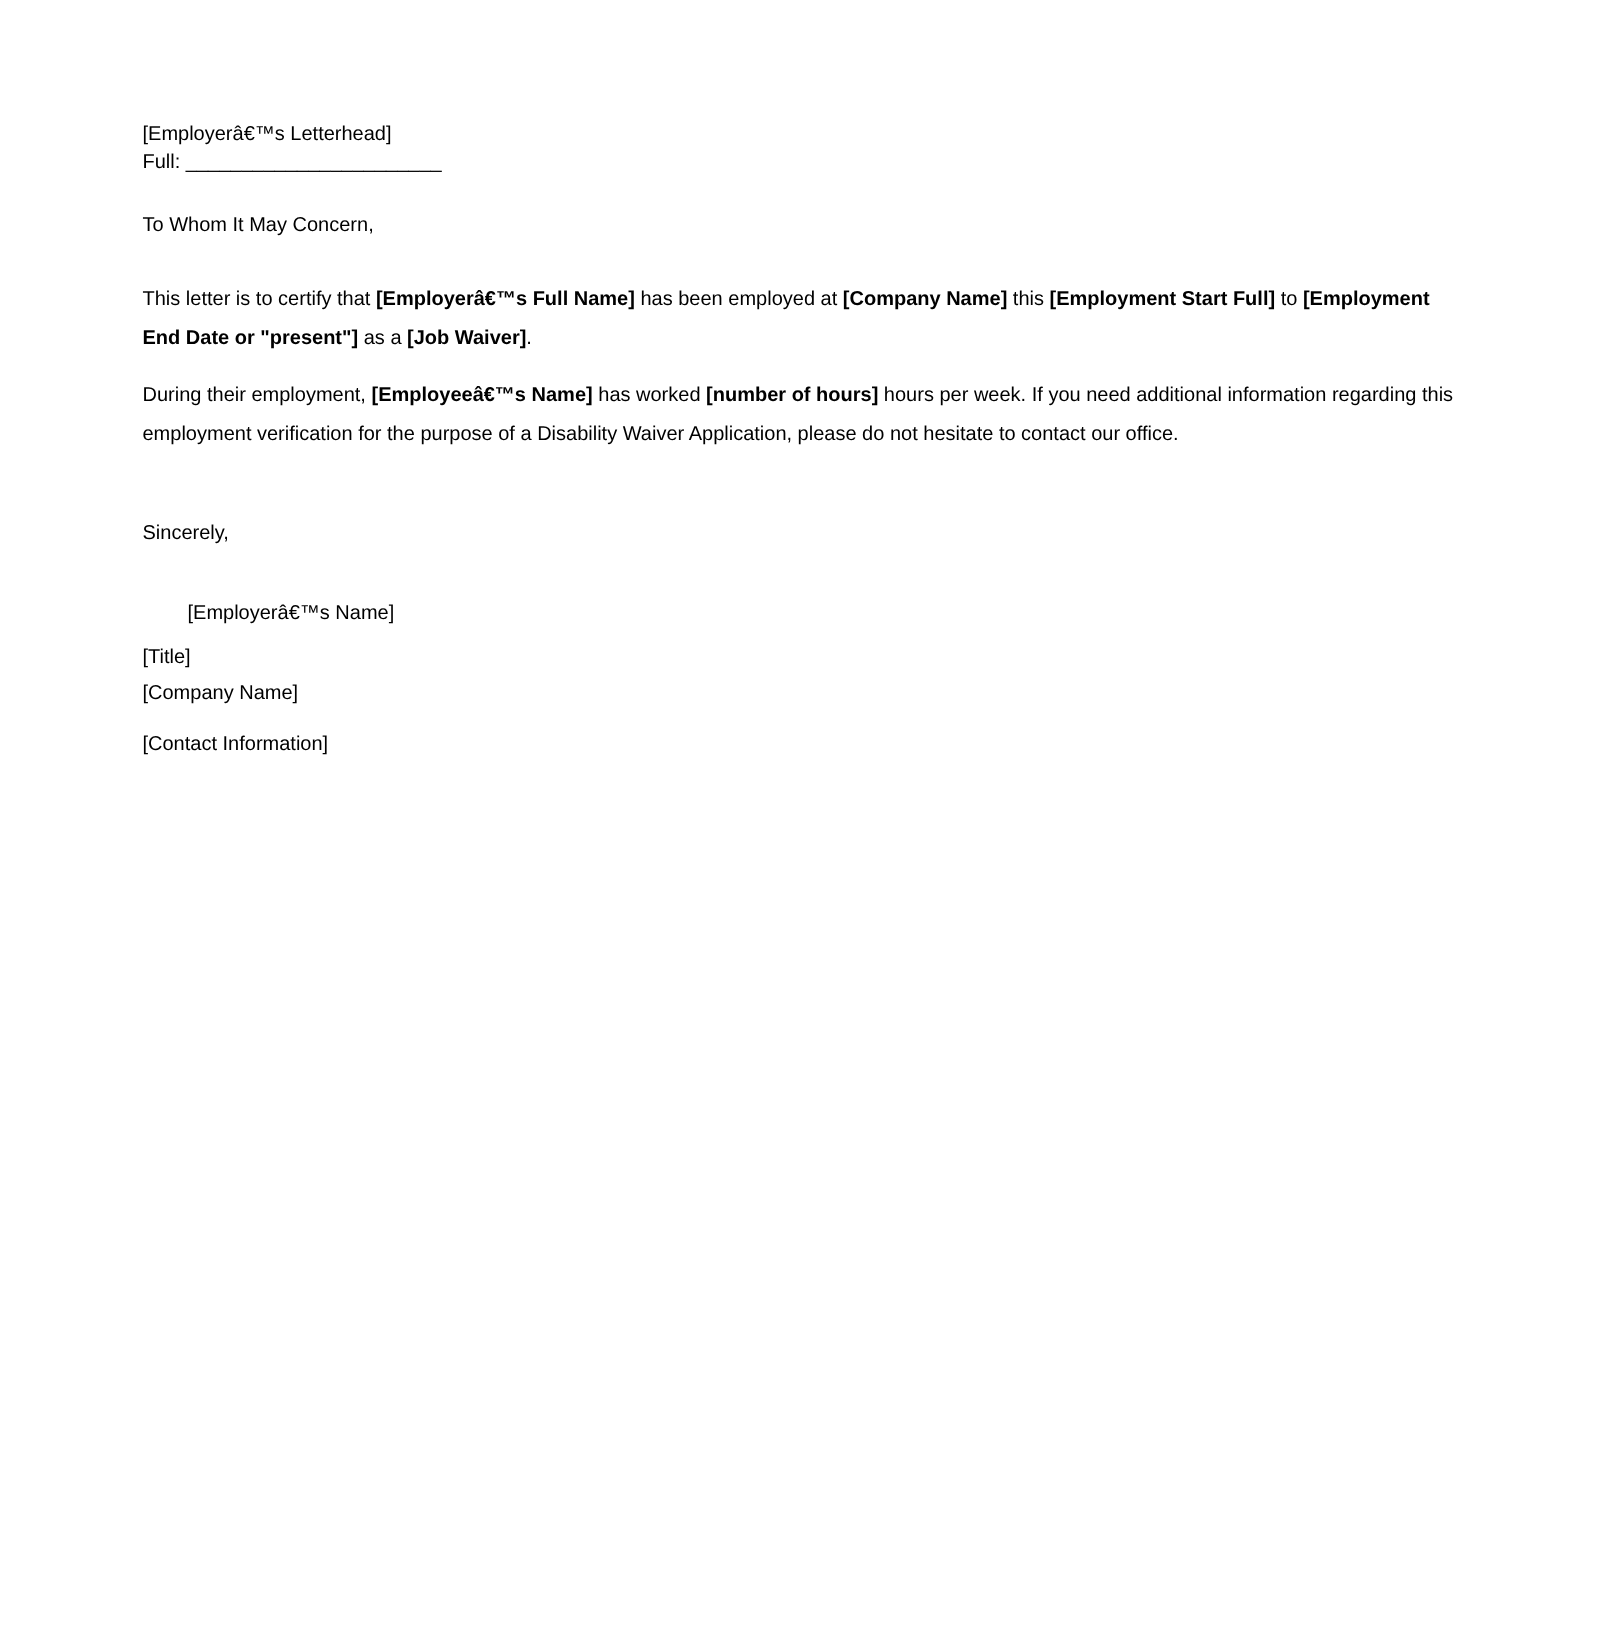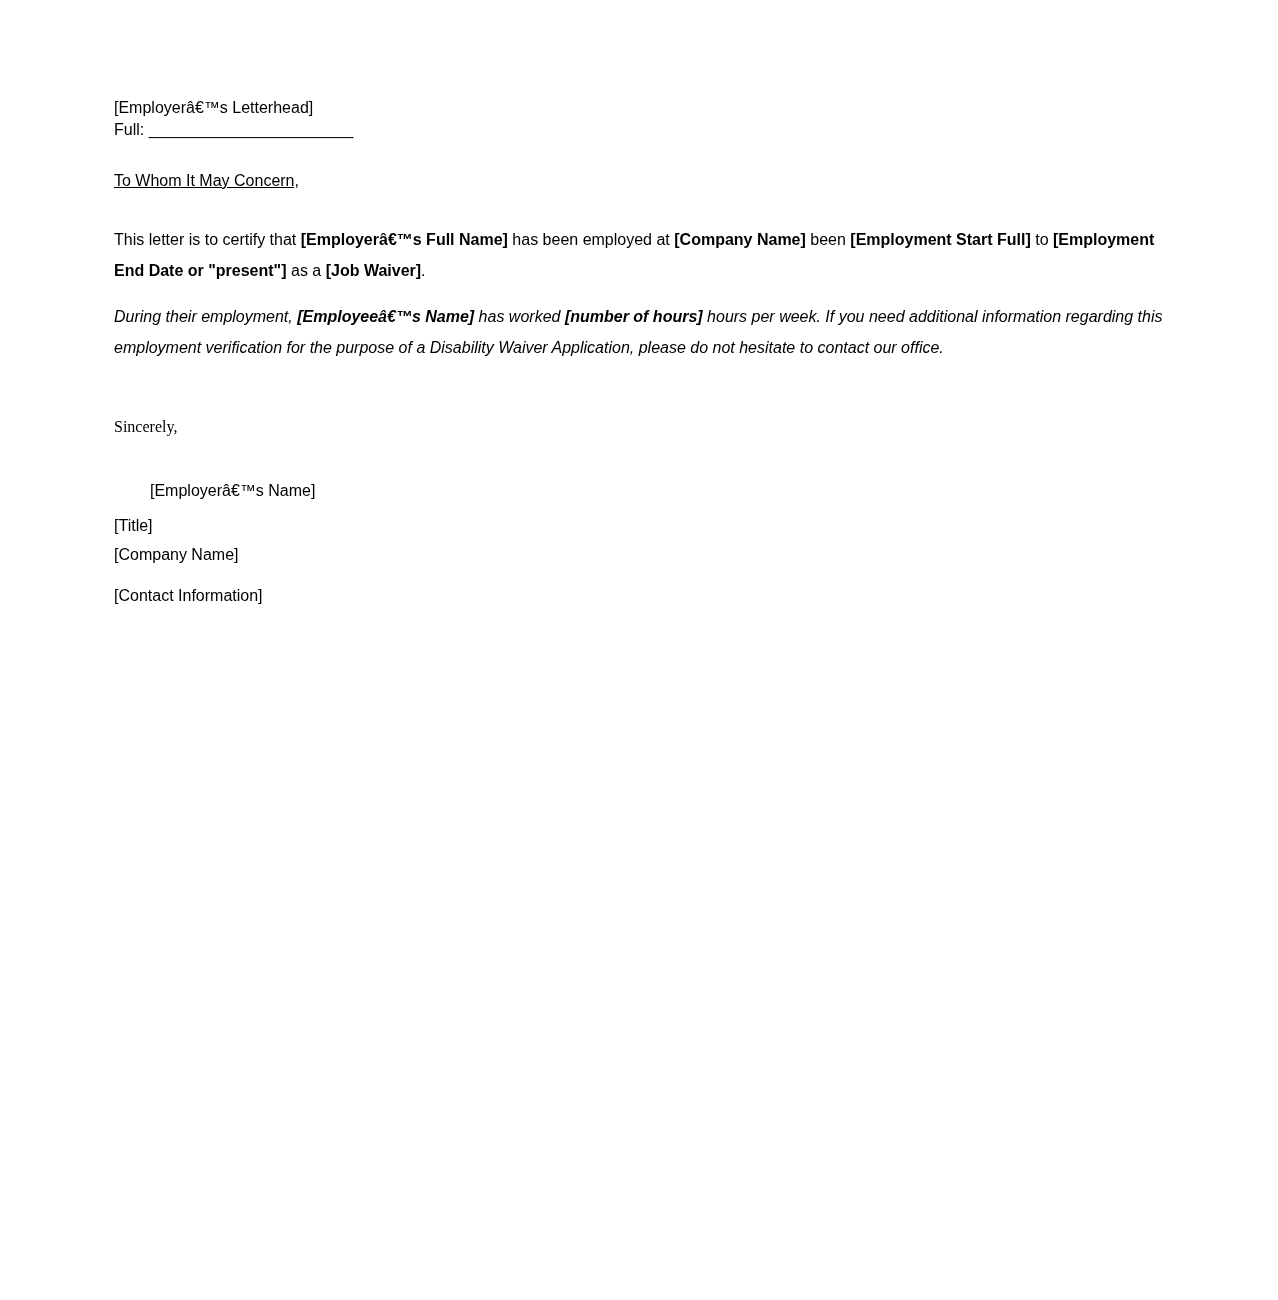--- a/index.html
+++ b/index.html
@@ -12,25 +12,25 @@
 </head>
 <body>
 
 <div class="page">
   <div class="line" style="top:98px;">[Employerâ€™s Letterhead]</div>
   <div class="line" style="top:120px;">
     <span>Full:</span>
     <span>_______________________</span>
   </div>
 
-  <div class="line" style="top:171px;text-decoration:underline;">To Whom It May Concern,</div>
+  <div class="line" style="top:171px;">To Whom It May Concern,</div>
 
-  <div class="para" style="top:224px;"><span>This letter is to certify that </span><b>[Employerâ€™s Full Name]</b><span> has been employed at </span><b>[Company Name]</b><span> been </span><b>[Employment Start Full]</b><span> to </span><b>[Employment End Date or "present"]</b><span> as a </span><b>[Job Waiver]</b><span>.</span></div>
+  <div class="para" style="top:224px;"><span>This letter is to certify that </span><b>[Employerâ€™s Full Name]</b><span> has been employed at </span><b>[Company Name]</b><span> this </span><b>[Employment Start Full]</b><span> to </span><b>[Employment End Date or "present"]</b><span> as a </span><b>[Job Waiver]</b><span>.</span></div>
 
-  <div class="para" style="top:301px;font-style:italic;"><span>During their employment, </span><b>[Employeeâ€™s Name]</b><span> has worked </span><b>[number of hours]</b><span> hours per week. If you need additional information regarding this employment verification for the purpose of a Disability Waiver Application, please do not hesitate to contact our office.</span></div>
+  <div class="para" style="top:301px;"><span>During their employment, </span><b>[Employeeâ€™s Name]</b><span> has worked </span><b>[number of hours]</b><span> hours per week. If you need additional information regarding this employment verification for the purpose of a Disability Waiver Application, please do not hesitate to contact our office.</span></div>
 
-  <div class="line" style="top:417px;font-family:Liberation Serif, serif;">Sincerely,</div>
+  <div class="line" style="top:417px;">Sincerely,</div>
 
   <div class="line" style="top:481px;margin-left:36px;">[Employerâ€™s Name]</div>
   <div class="line" style="top:516px;">[Title]</div>
   <div class="line" style="top:545px;">[Company Name]</div>
   <div class="line" style="top:586px;">[Contact Information]</div>
 </div>
 
 </body></html>

